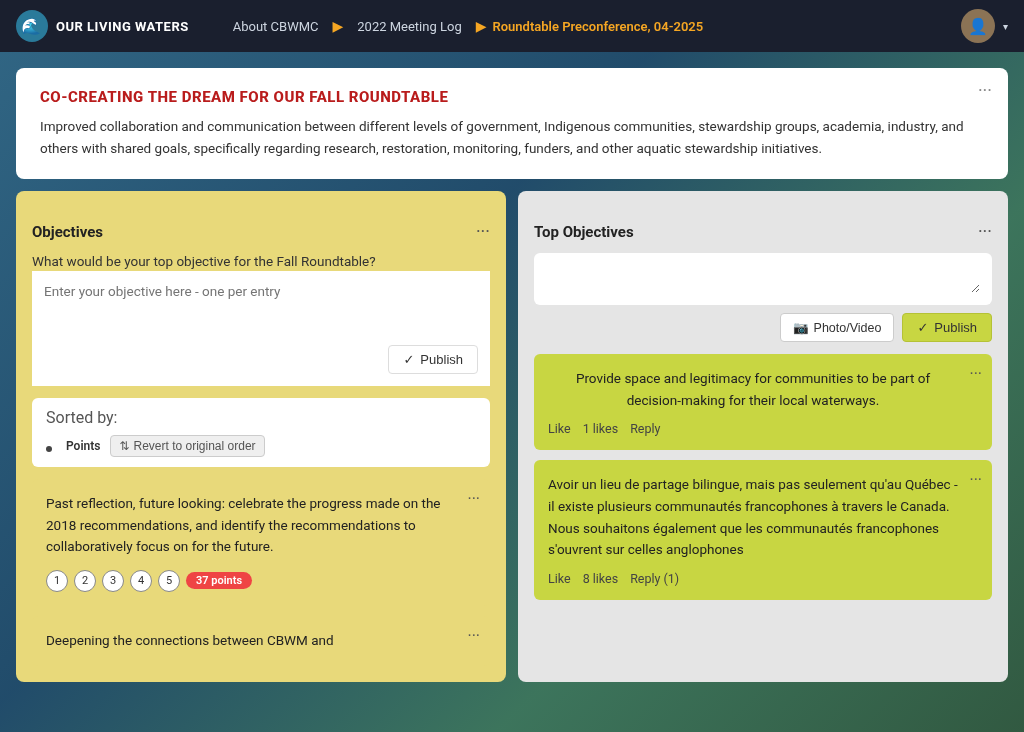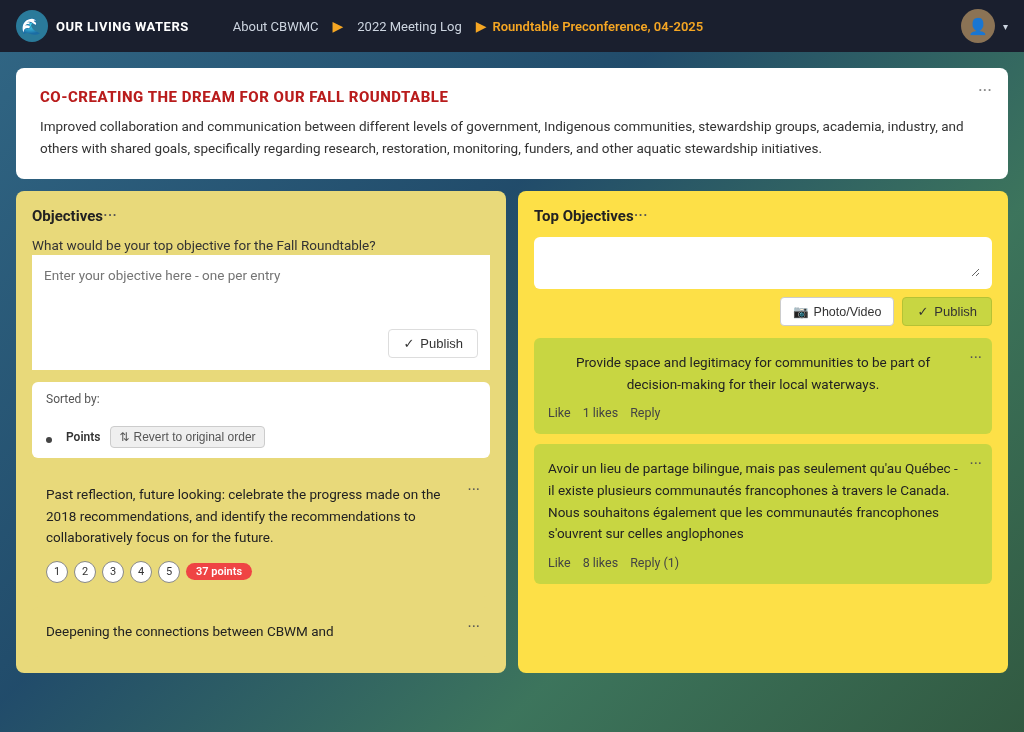--- a/index.html
+++ b/index.html
@@ -152,28 +152,29 @@
 
     
     .panel {
       background: #e8d97a;
       border-radius: 8px;
       padding: 16px;
       position: relative;
     }
 
     .panel-right {
-      background: #fde047;
+      background: #e5e5e5;
     }
 
     .panel-header {
       display: flex;
       align-items: center;
-      justify-content: flex-start;
+      justify-content: space-between;
       margin-bottom: 12px;
+      margin-top: 16px;
     }
 
     .panel-title {
       font-weight: 700;
       font-size: 15px;
       color: #222;
     }
 
     .panel-menu {
       color: #555;
@@ -235,23 +236,23 @@
 
     
     .sorted-by {
       background: white;
       border-radius: 6px;
       padding: 10px 14px;
       margin-bottom: 12px;
     }
 
     .sorted-label {
-      font-size: 12px;
+      font-size: 16px;
       color: #555;
-      margin-bottom: 20px;
+      margin-bottom: 8px;
     }
 
     .sorted-options {
       display: flex;
       align-items: center;
       gap: 10px;
     }
 
     .sorted-point {
       font-size: 12px;

